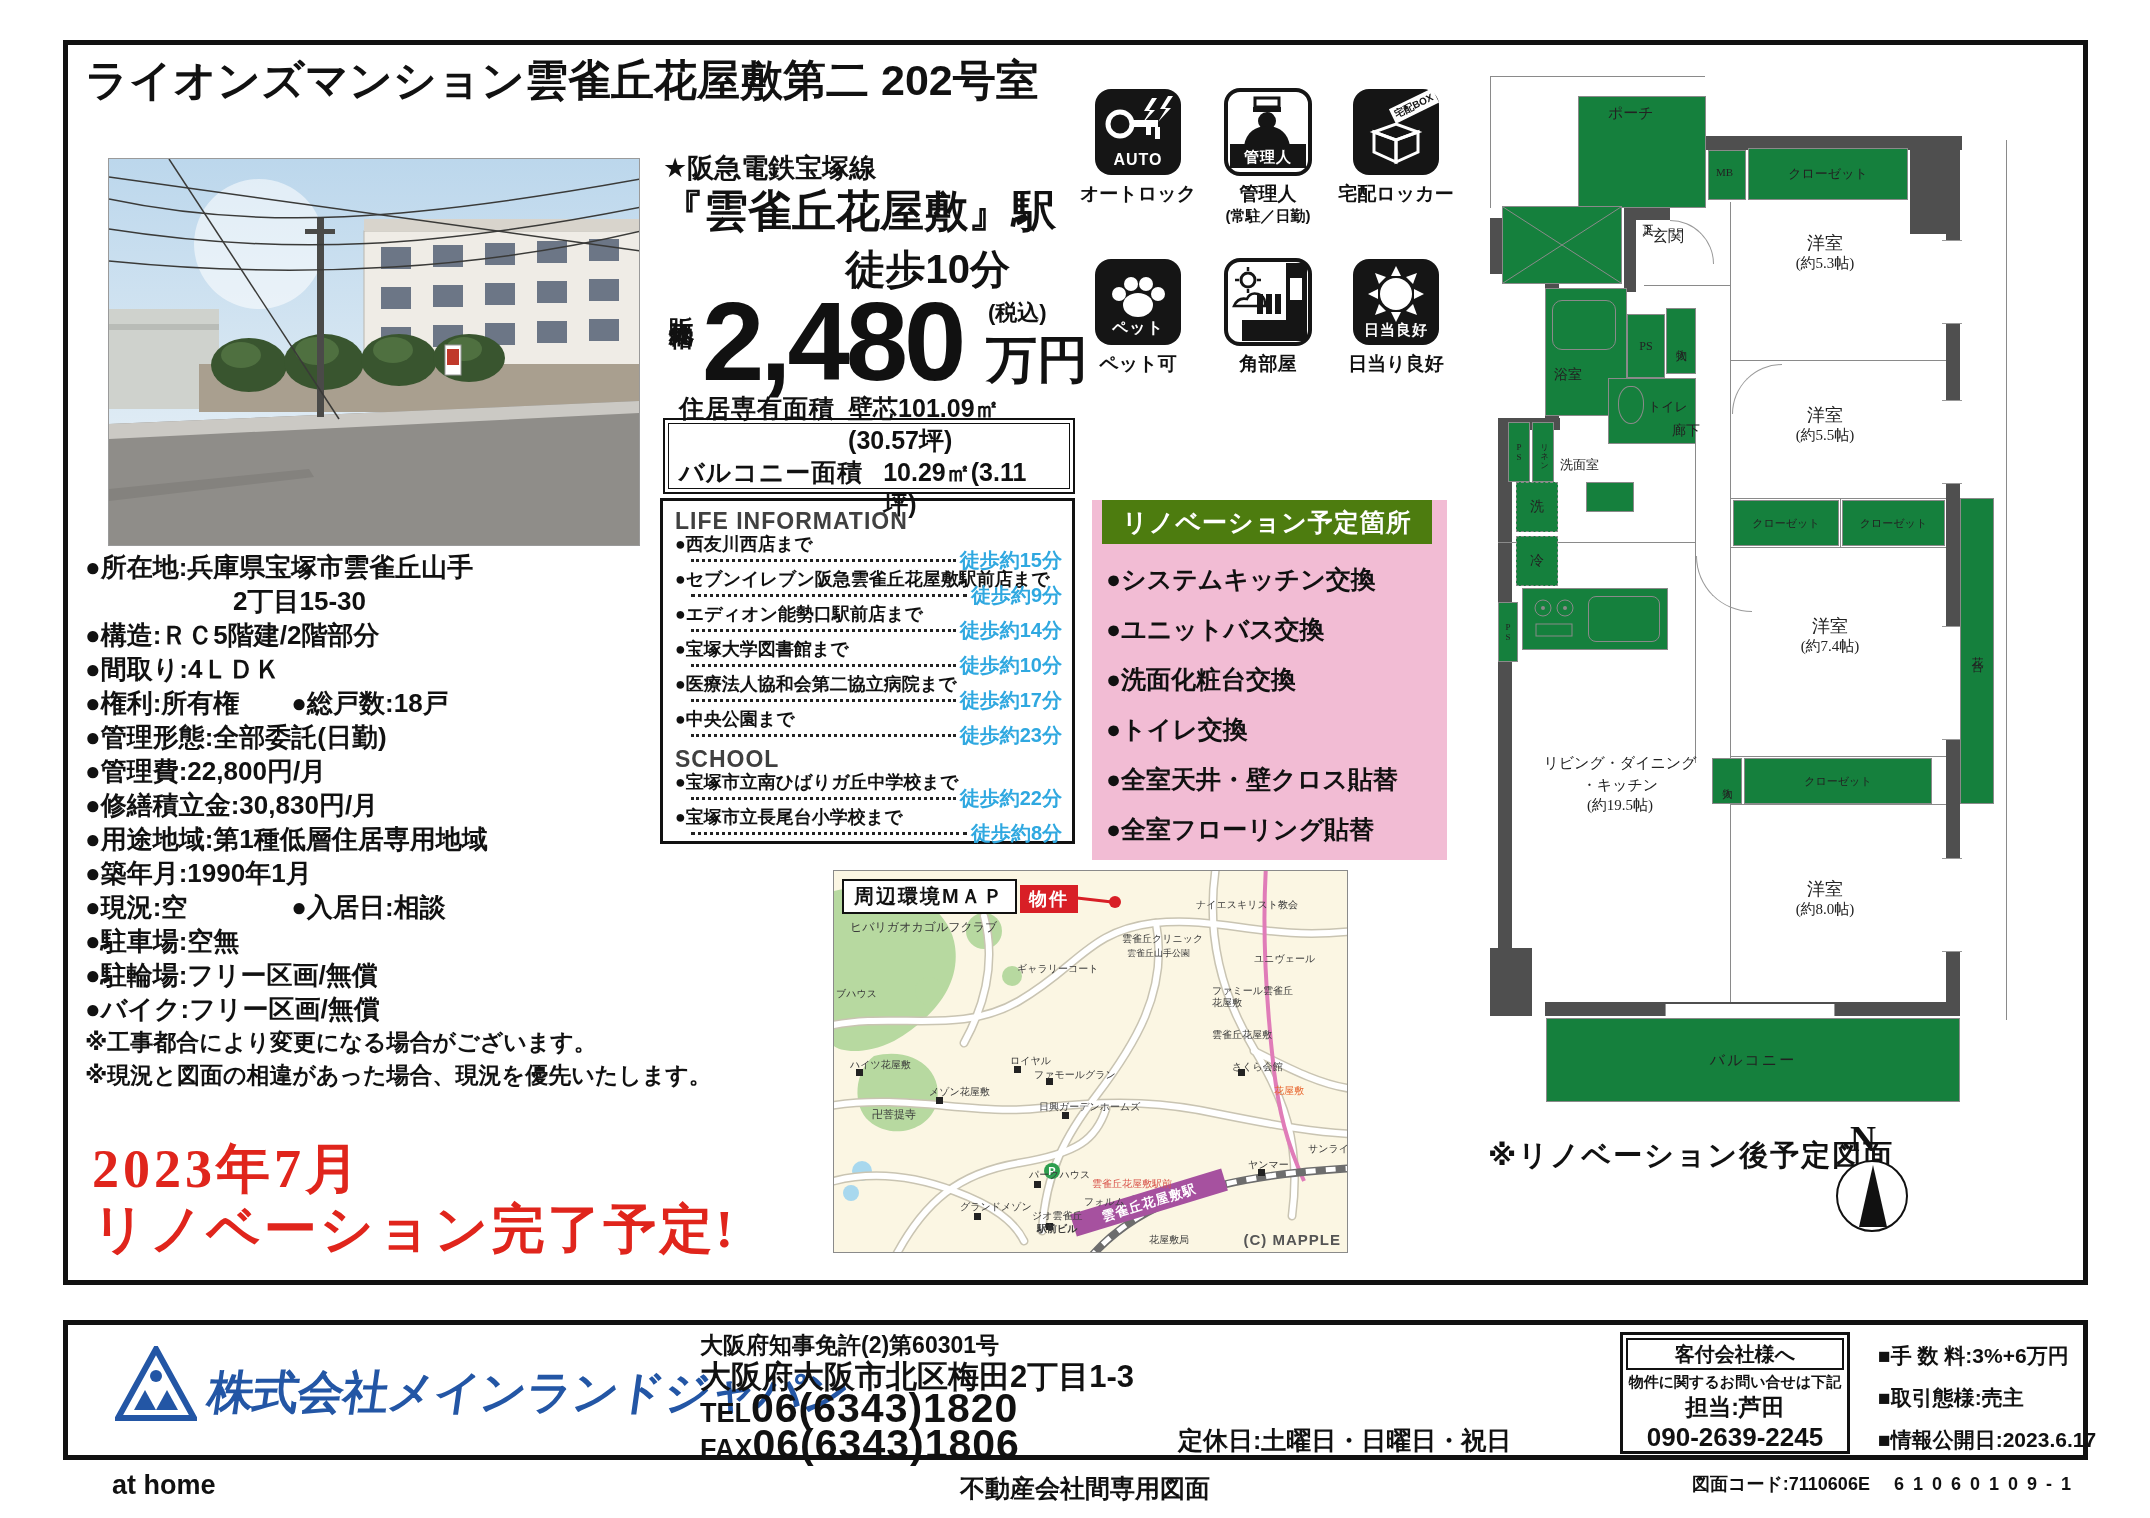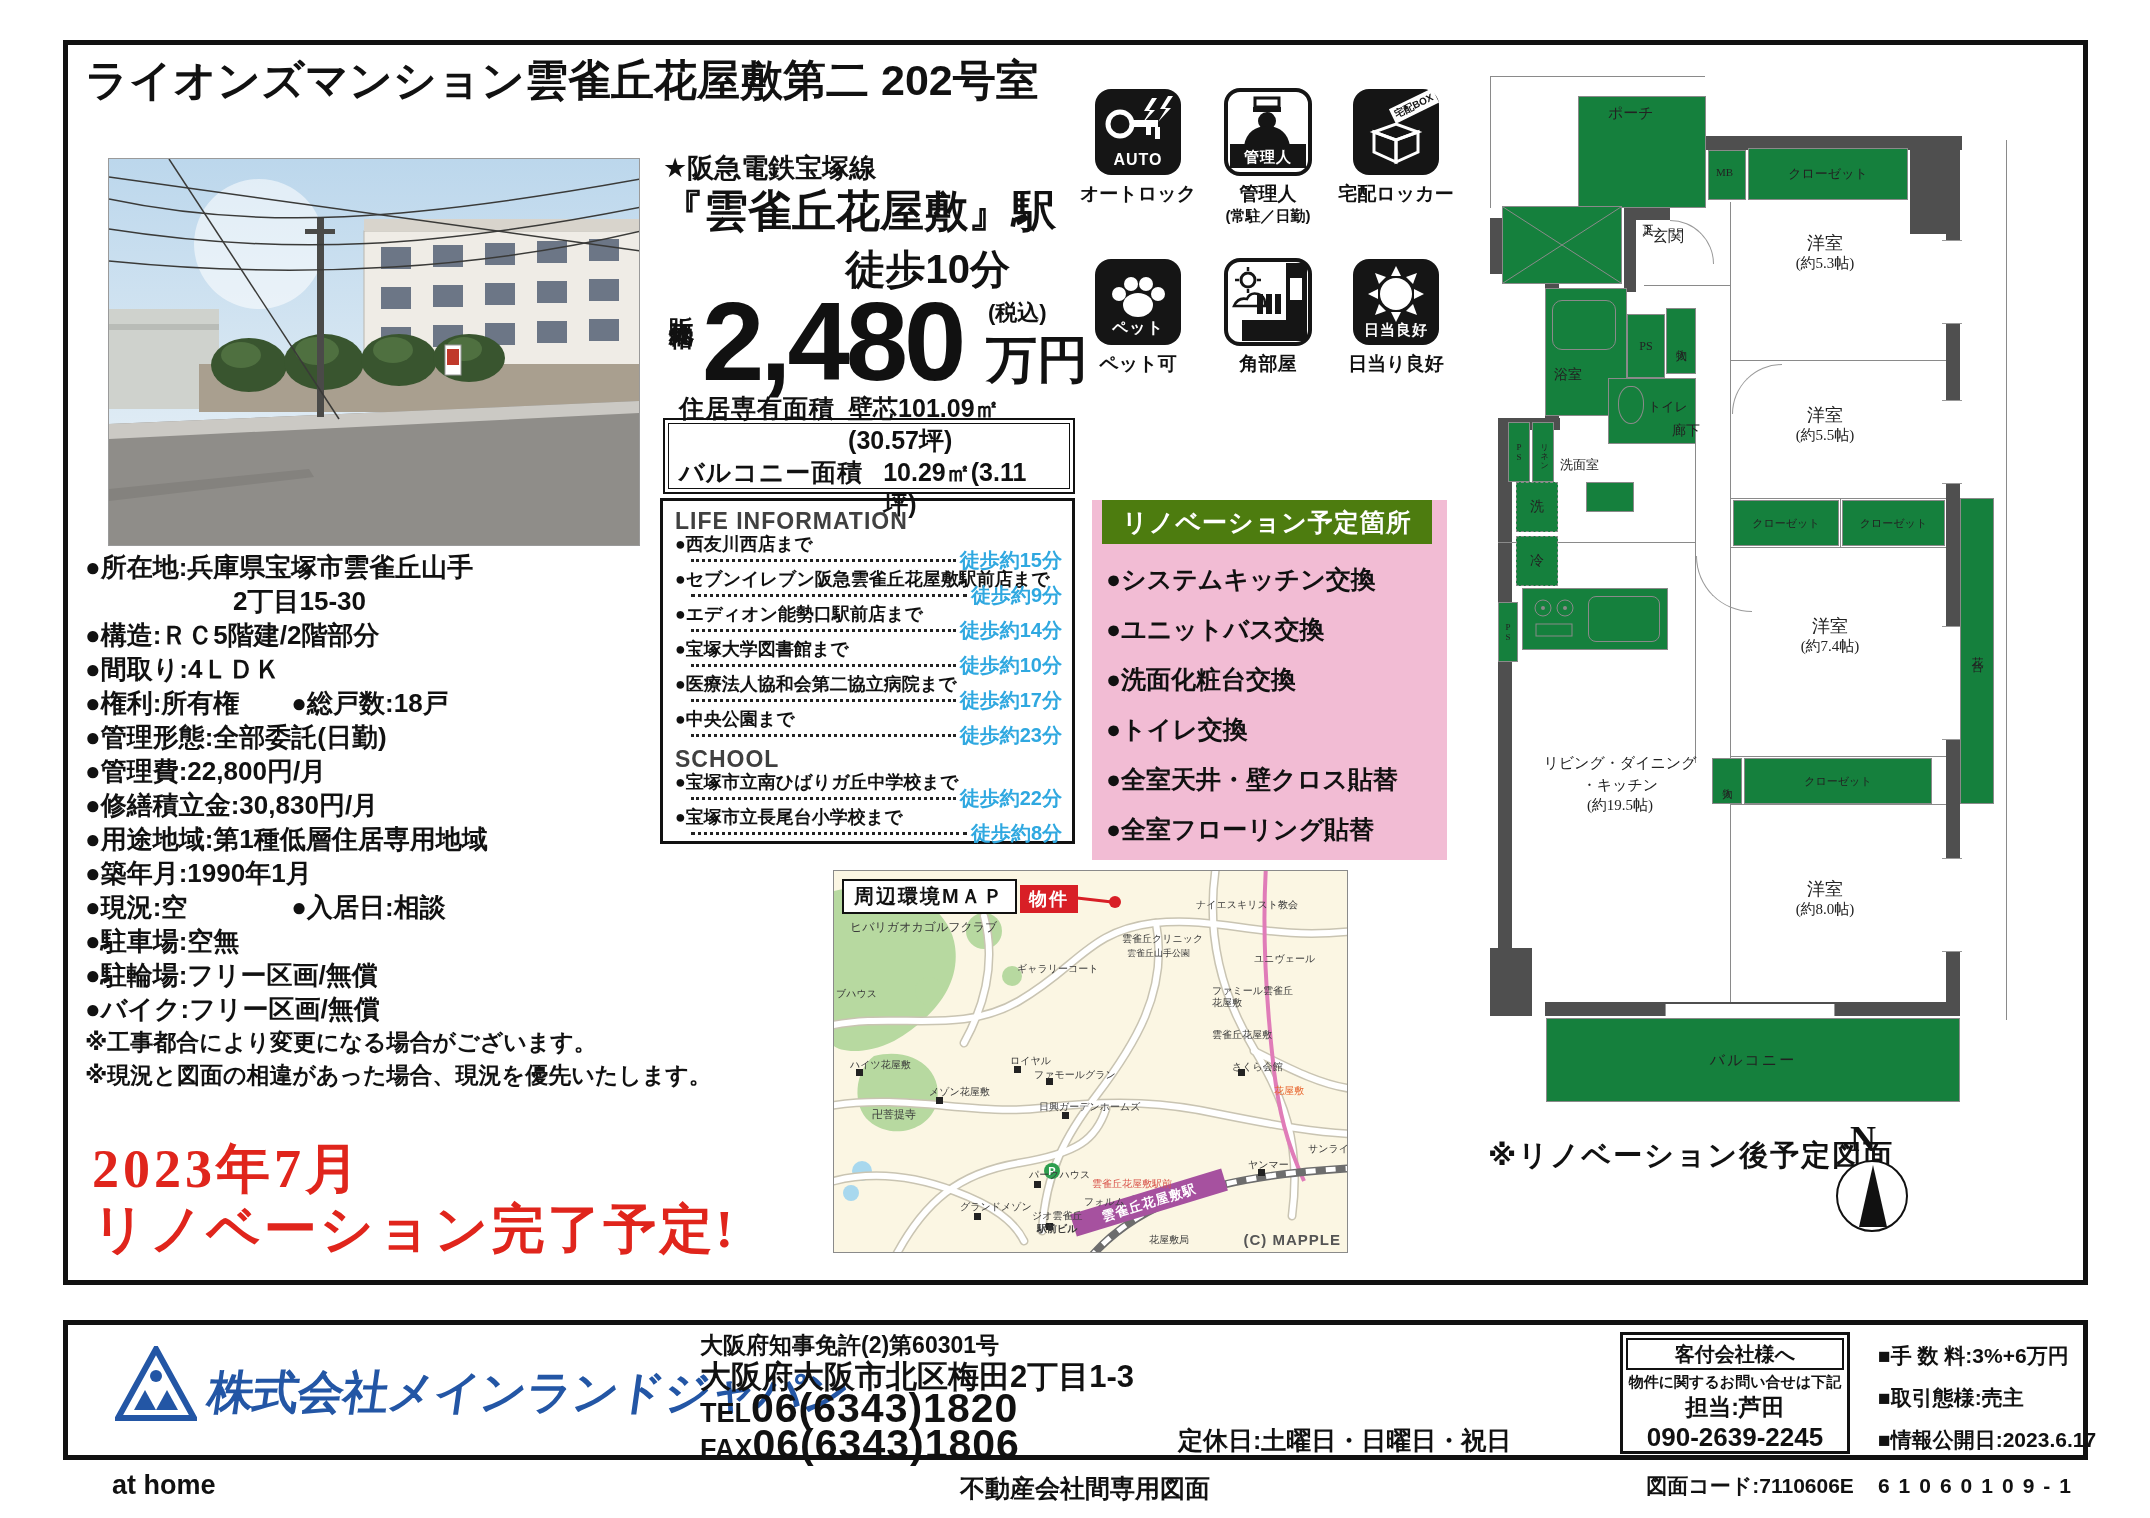--- a/index.html
+++ b/index.html
@@ -77,21 +77,21 @@
 .tel-num{font-size:41px;font-weight:900;letter-spacing:1px;line-height:36px}
 #holiday{position:absolute;left:1178px;top:1424px;font-size:25px;font-weight:600}
 #agent-box{position:absolute;left:1620px;top:1332px;width:230px;height:122px;border:3px solid #111;padding:3px}
 #agent-head{border:2px solid #111;font-size:20px;font-weight:800;text-align:center;line-height:28px}
 #agent-l1{font-size:15px;font-weight:700;text-align:center;margin-top:3px;white-space:nowrap}
 #agent-l2{font-size:23px;font-weight:800;text-align:center}
 #agent-l3{font-size:26px;font-weight:700;text-align:center;line-height:28px}
 .fr{position:absolute;left:1878px;font-size:21px;font-weight:700;white-space:nowrap}
 #athome{position:absolute;left:112px;top:1470px;font-size:27px;font-weight:900;letter-spacing:0}
 #doc-type{position:absolute;left:960px;top:1472px;font-size:25px;font-weight:600}
-#doc-code{position:absolute;left:1560px;top:1472px;width:520px;text-align:right;font-size:21px;font-weight:700}
+#doc-code{position:absolute;left:1560px;top:1472px;width:520px;text-align:right;font-size:18px;font-weight:700}
 #doc-code .sp{letter-spacing:9px;margin-left:24px}
 </style>
 </head>
 <body>
 
 <div id="main-box"></div>
 
 <h1 id="page-title">ライオンズマンション雲雀丘花屋敷第二 202号室</h1>
 
 <div id="photo">

